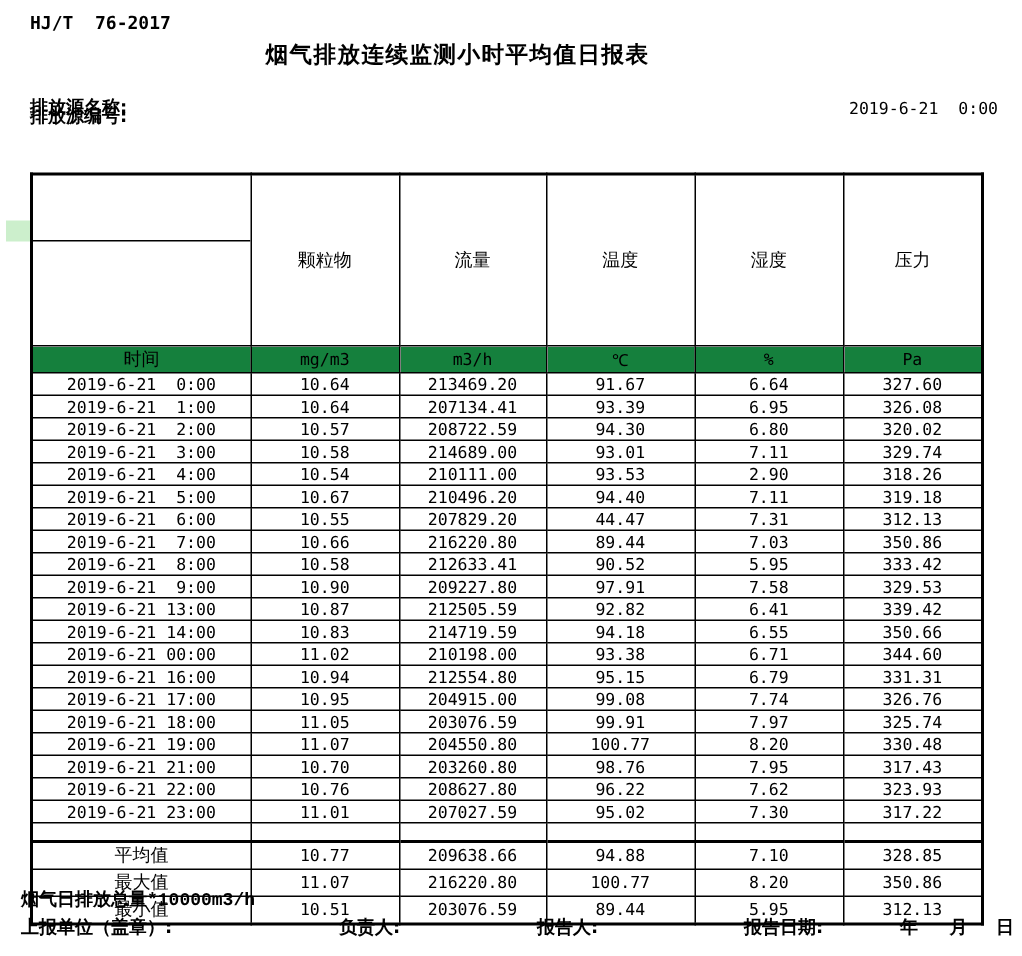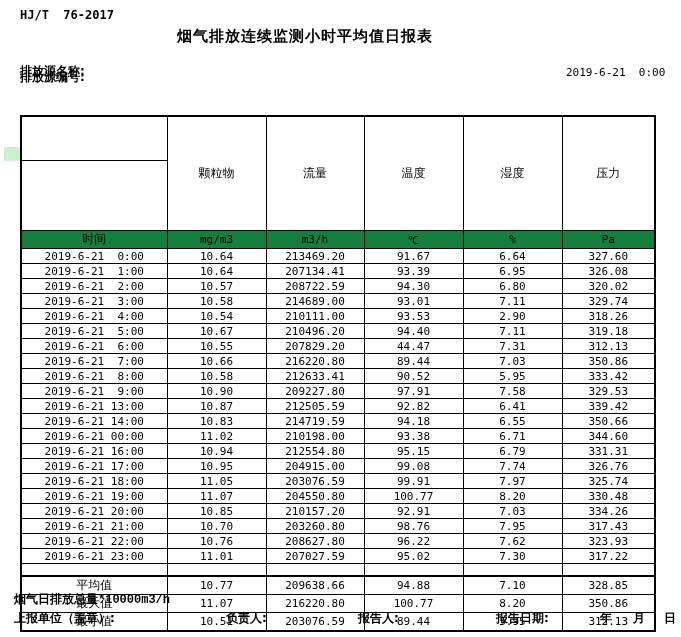--- a/index.html
+++ b/index.html
@@ -221,28 +221,20 @@
       </tr>
       <tr>
         <td class="time-col">2019-6-21 19:00</td>
         <td>11.07</td>
         <td>204550.80</td>
         <td>100.77</td>
         <td>8.20</td>
         <td>330.48</td>
       </tr>
       <tr>
-        <td class="time-col">2019-6-21 20:00</td>
-        <td>10.85</td>
-        <td>210157.20</td>
-        <td>92.91</td>
-        <td>7.03</td>
-        <td>334.26</td>
-      </tr>
-      <tr>
         <td class="time-col">2019-6-21 21:00</td>
         <td>10.70</td>
         <td>203260.80</td>
         <td>98.76</td>
         <td>7.95</td>
         <td>317.43</td>
       </tr>
       <tr>
         <td class="time-col">2019-6-21 22:00</td>
         <td>10.76</td>

